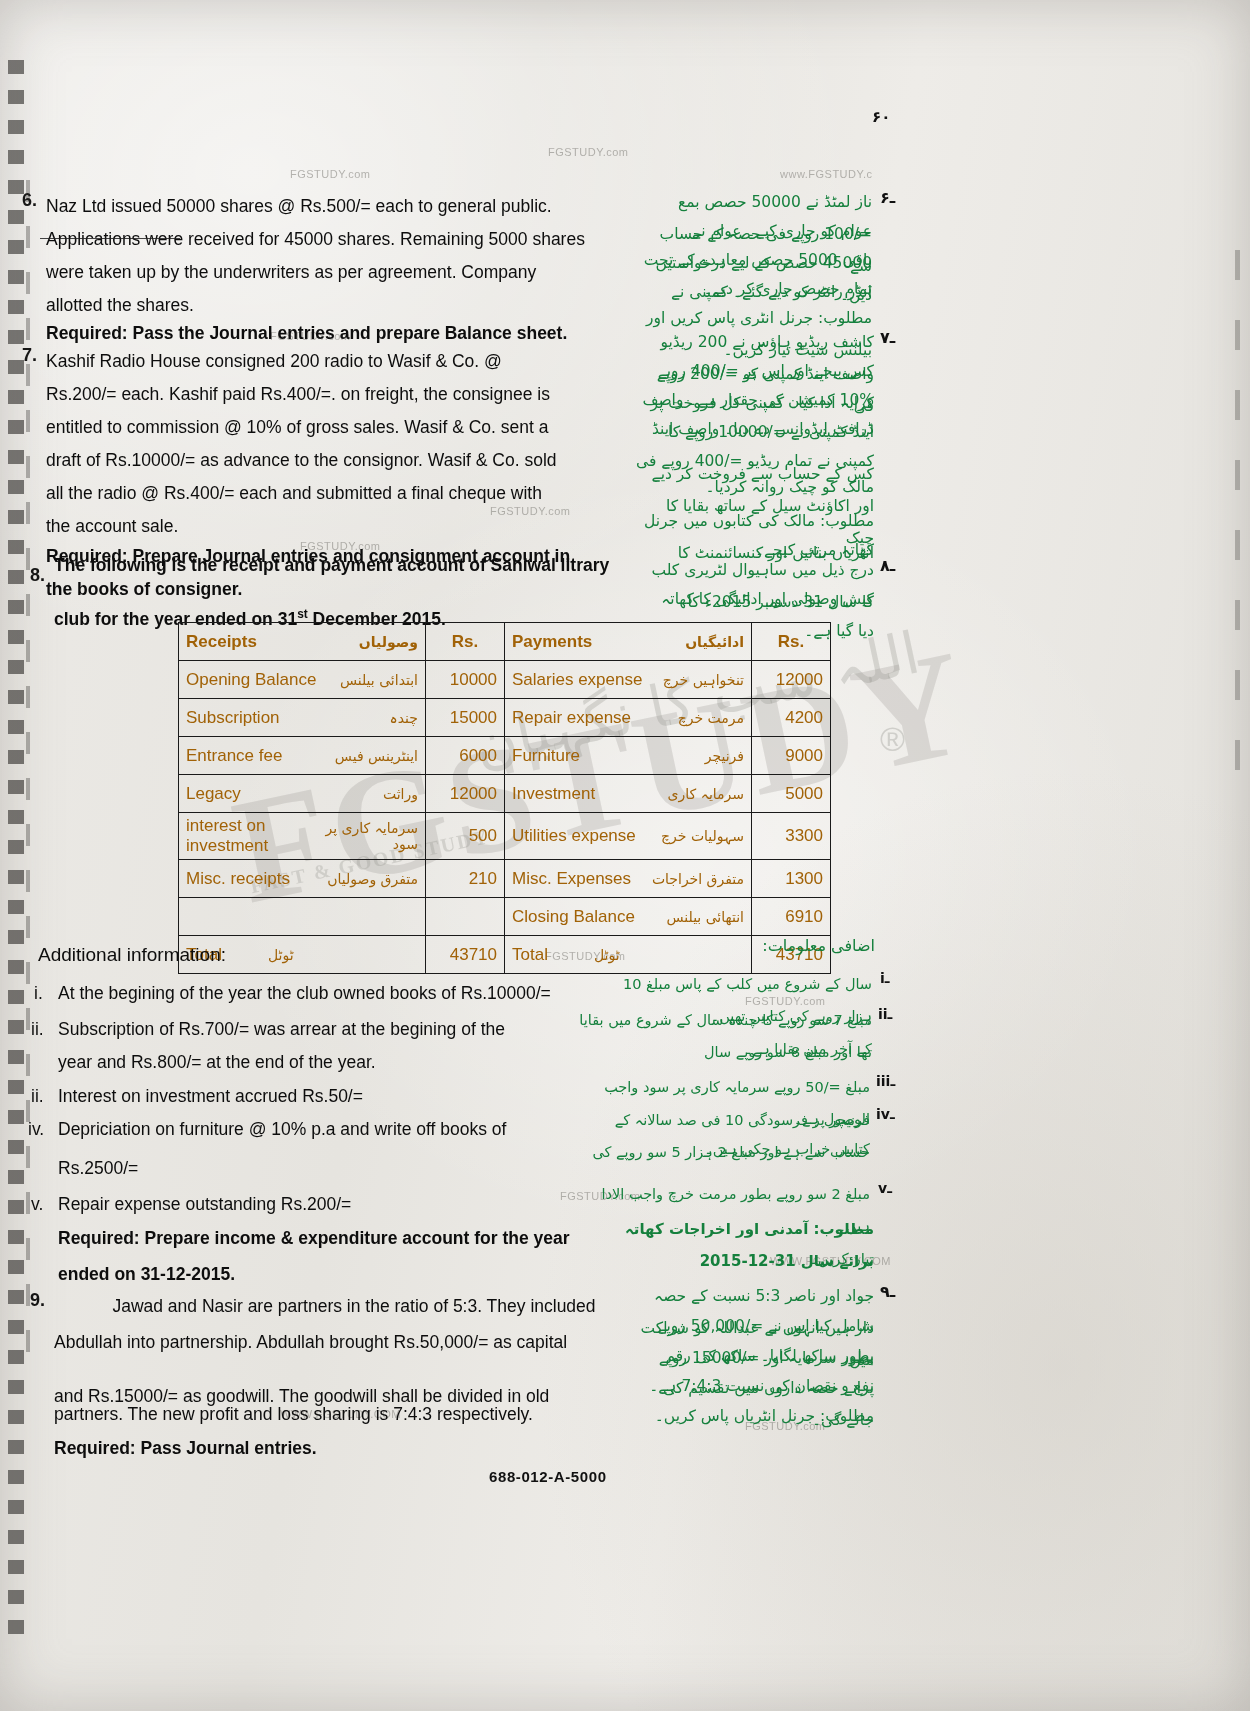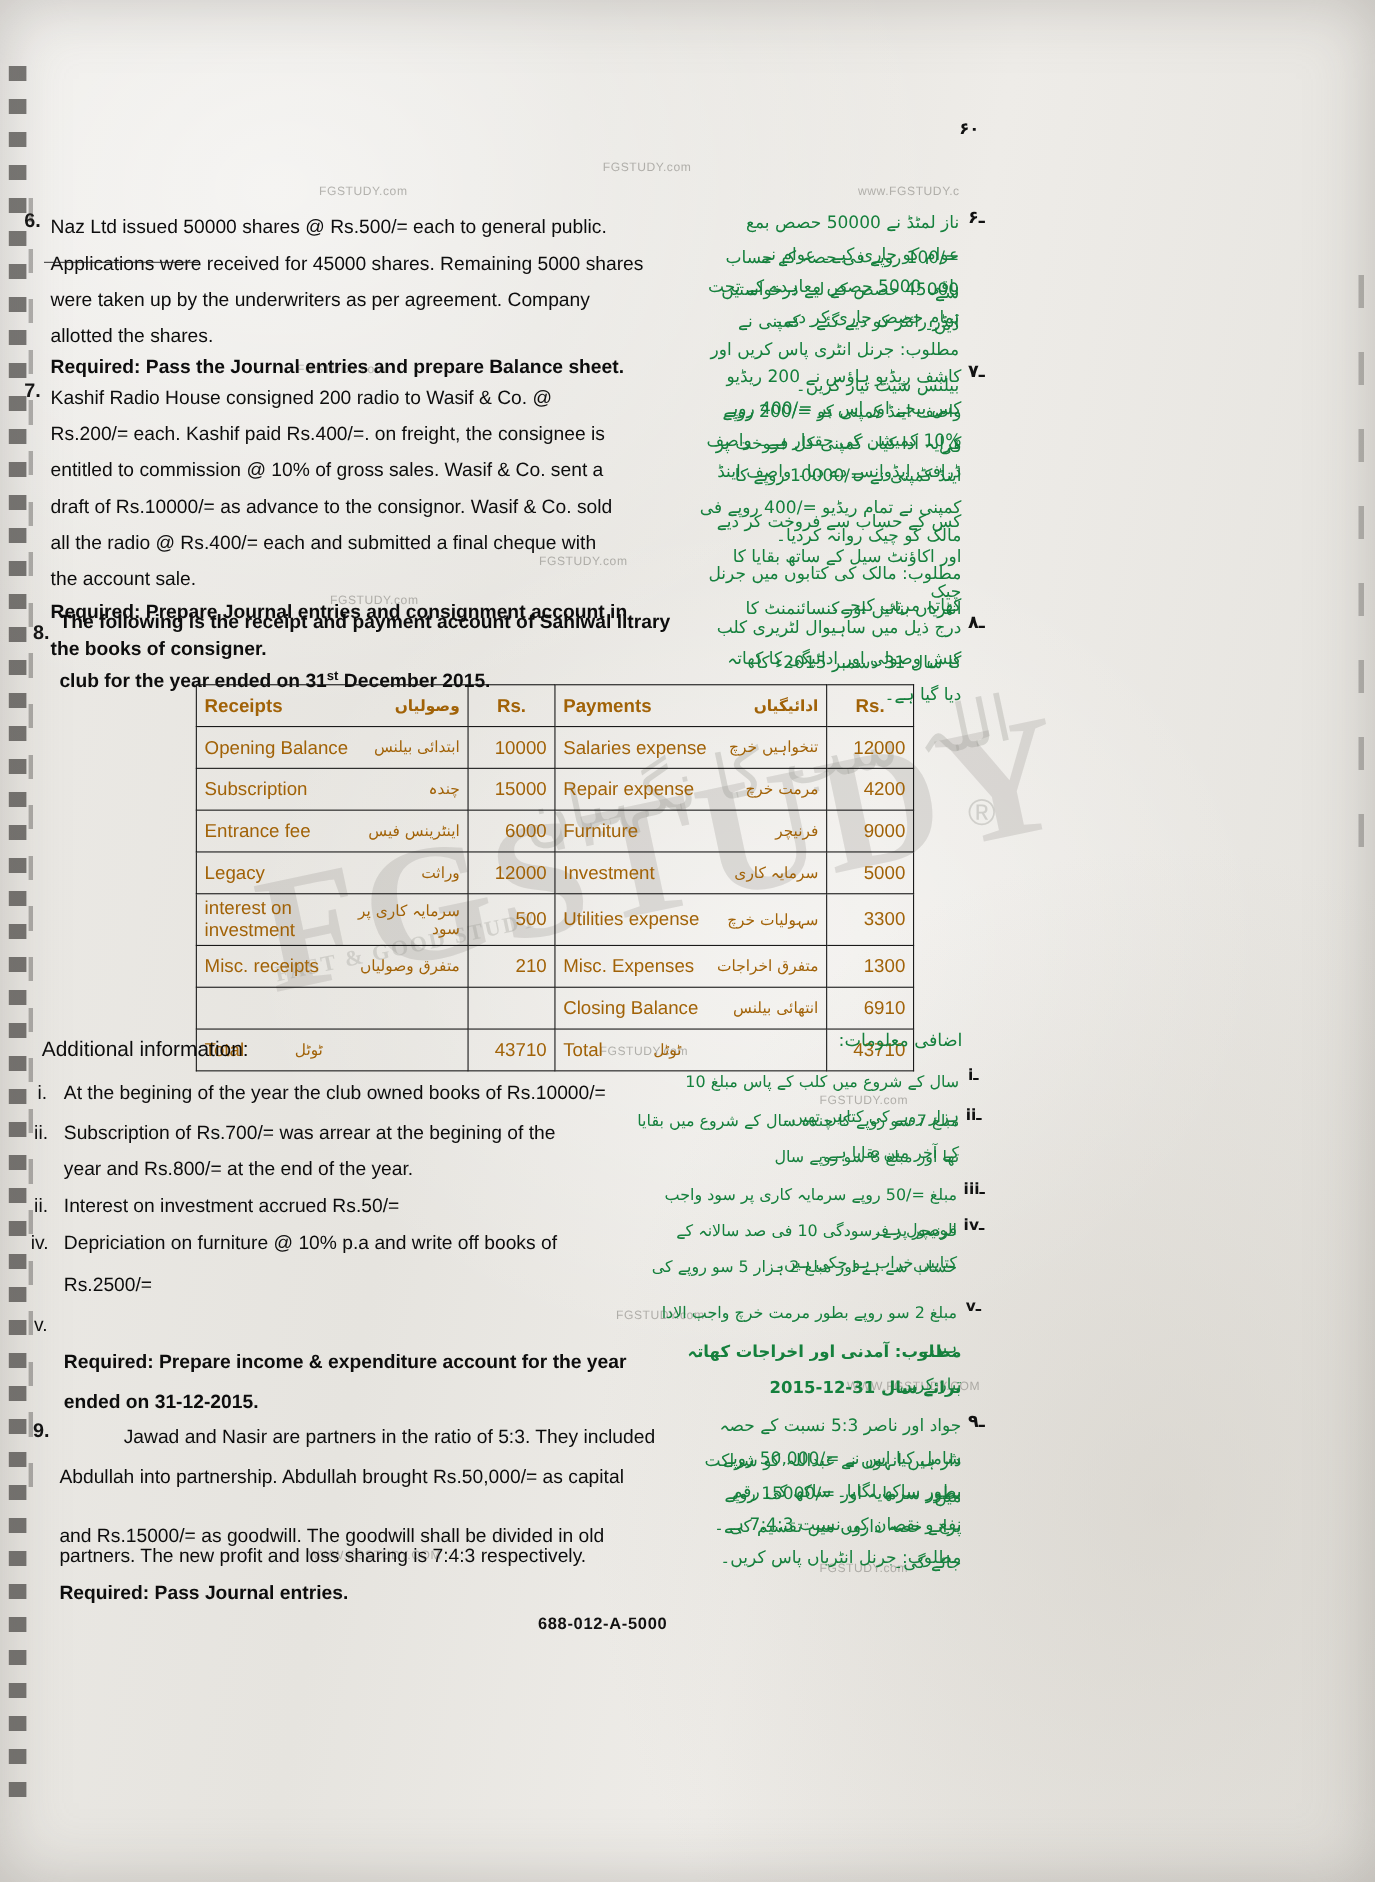--- a/index.html
+++ b/index.html
@@ -427,20 +427,21 @@
   <div class="urd" style="left:600px; top:1071px; width:270px; font-size:14.5px;">مبلغ =/50 روپے سرمایہ کاری پر سود واجب الوصول ہے۔</div>
 
   <div class="eng" style="left:28px; top:1113px; width:32px;">iv.</div>
   <div class="eng" style="left:58px; top:1113px; width:600px;">Depriciation on furniture @ 10% p.a and write off books of</div>
   <div class="eng" style="left:58px; top:1152px; width:600px;">Rs.2500/=</div>
   <div class="urd-num" style="left:876px; top:1106px; font-size:14px;">ivـ</div>
   <div class="urd" style="left:578px; top:1104px; width:292px; font-size:14.5px;">فرنیچر پر فرسودگی 10 فی صد سالانہ کے حساب سے ہے اور مبلغ 2 ہزار 5 سو روپے کی</div>
   <div class="urd" style="left:578px; top:1133px; width:292px; font-size:14.5px;">کتابیں خراب ہو چکی ہیں۔</div>
 
   <div class="eng" style="left:31px; top:1188px; width:30px;">v.</div>
+  <div class="eng" style="left:58px; top:1188px; width:600px;">Repair expense outstanding Rs.200/=</div>
   <div class="urd-num" style="left:878px; top:1180px; font-size:14px;">vـ</div>
   <div class="urd" style="left:600px; top:1178px; width:270px; font-size:14.5px;">مبلغ 2 سو روپے بطور مرمت خرچ واجب الادا ہیں۔</div>
 
   <div class="eng b" style="left:58px; top:1222px; width:620px;">Required: Prepare income &amp; expenditure account for the year</div>
   <div class="eng b" style="left:58px; top:1258px; width:620px;">ended on 31-12-2015.</div>
   <div class="urd" style="left:624px; top:1213px; width:250px; font-size:15px; font-weight:bold;">مطلوب: آمدنی اور اخراجات کھاتہ برائے سال 31-12-2015</div>
   <div class="urd" style="left:624px; top:1243px; width:250px; font-size:15px;">تیار کریں۔</div>
 
   <div class="qnum" style="left:30px; top:1290px;">9.</div>
   <div class="eng" style="left:54px; top:1290px; width:600px;text-align:center;">Jawad and Nasir are partners in the ratio of 5:3. They included</div>

